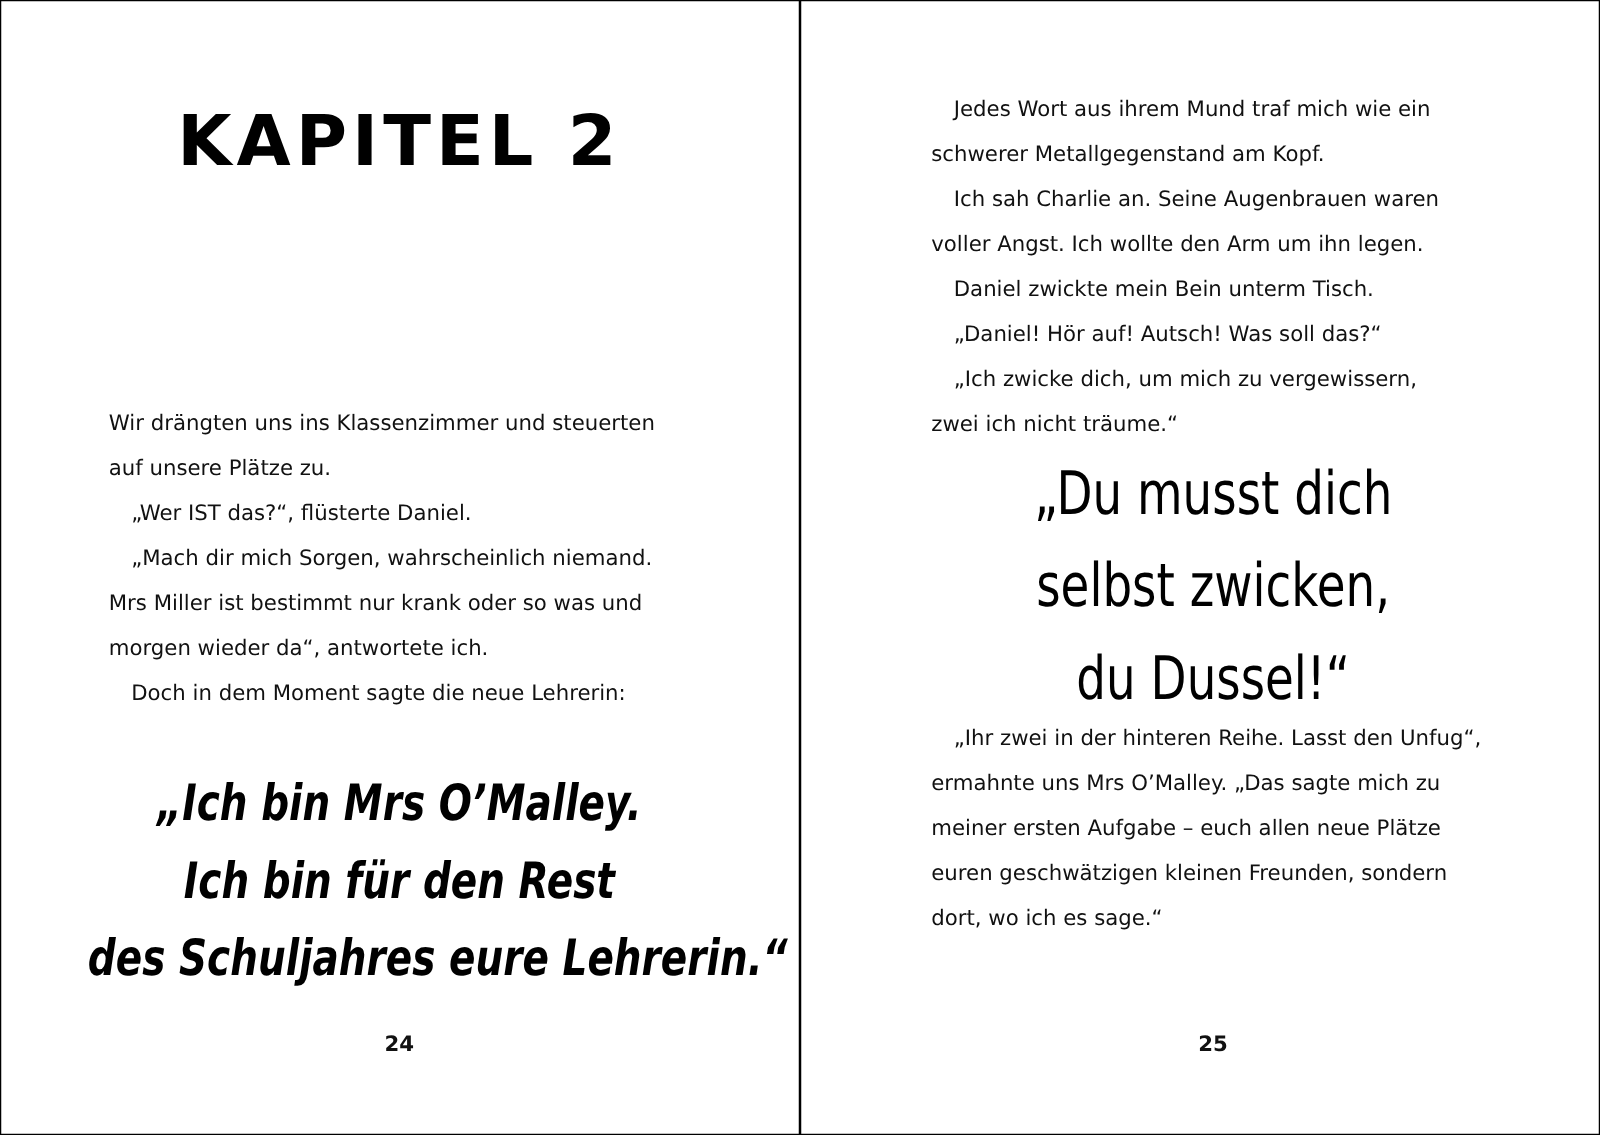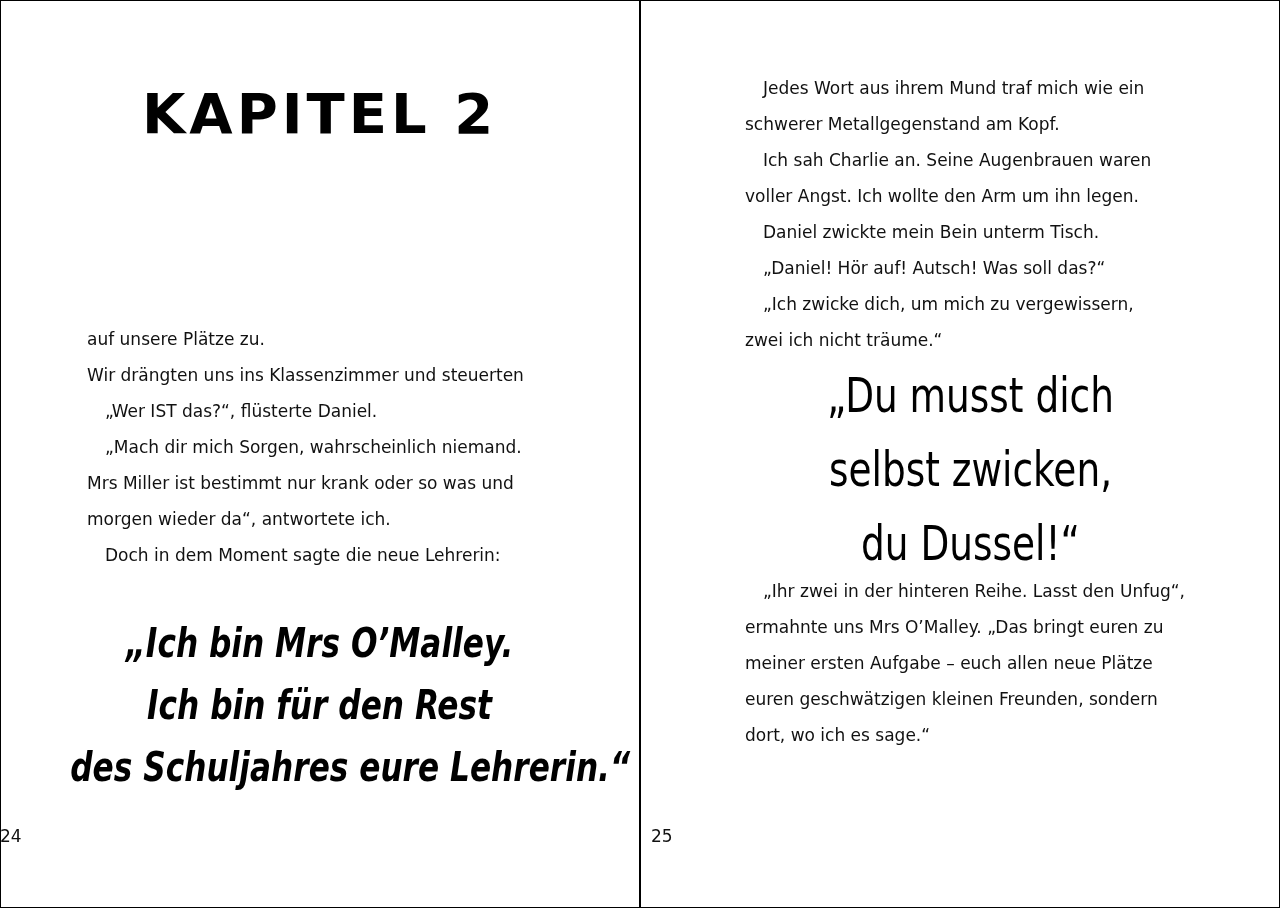--- a/index.html
+++ b/index.html
@@ -10,33 +10,33 @@
   .page-left { left:0; width:718px; }
   .page-right { left:651px; width:637px;border-radius:31px; }
   .chapter-title { position:absolute; left:0; width:639px; top:82px; text-align:center; font-family:"DejaVu Sans", sans-serif; font-weight:bold; font-size:56px; letter-spacing:4px; color:#000; line-height:64px; }
   .para { position:absolute; font-size:17px; line-height:36px; color:#111; }
   .para p { margin:0; white-space:nowrap; }
   .indent { padding-left:18px; }
   .quote { position:absolute; text-align:center; font-family:"DejaVu Sans", sans-serif; font-style:italic; font-weight:bold; color:#000; transform:scaleX(0.78); transform-origin:center; }
   .quote p { margin:0; white-space:nowrap; }
   .left-quote { left:0; width:639px; top:612px; font-size:40px; line-height:62px; }
   .right-quote { left:0; width:639px; top:358px; font-size:48px; line-height:74px; font-style:normal; font-weight:normal; }
-  .page-num { position:absolute; width:639px; left:0; top:826px; text-align:left; font-size:17px; color:#111; }
+  .page-num { position:absolute; width:639px; left:0; top:826px; text-align:center; font-size:17px; color:#111;font-weight:bold; }
 </style>
 </head>
 <body>
 
 <div class="frame"></div>
 
 <div class="page page-left">
   <div class="chapter-title">KAPITEL 2</div>
 
   <div class="para" style="left:87px; top:321px;">
+    <p>Wir drängten uns ins Klassenzimmer und steuerten</p>
     <p>auf unsere Plätze zu.</p>
-    <p>Wir drängten uns ins Klassenzimmer und steuerten</p>
     <p class="indent">„Wer IST das?“, flüsterte Daniel.</p>
     <p class="indent">„Mach dir mich Sorgen, wahrscheinlich niemand.</p>
     <p>Mrs Miller ist bestimmt nur krank oder so was und</p>
     <p>morgen wieder da“, antwortete ich.</p>
     <p class="indent">Doch in dem Moment sagte die neue Lehrerin:</p>
   </div>
 
   <div class="quote left-quote">
     <p>„Ich bin Mrs O’Malley.</p>
     <p>Ich bin für den Rest</p>
@@ -61,20 +61,20 @@
   </div>
 
   <div class="quote right-quote">
     <p>„Du musst dich</p>
     <p>selbst zwicken,</p>
     <p>du Dussel!“</p>
   </div>
 
   <div class="para" style="left:94px; top:573px;">
     <p class="indent">„Ihr zwei in der hinteren Reihe. Lasst den Unfug“,</p>
-    <p>ermahnte uns Mrs O’Malley. „Das bringt euren zu</p>
+    <p>ermahnte uns Mrs O’Malley. „Das sagte mich zu</p>
     <p>meiner ersten Aufgabe – euch allen neue Plätze</p>
     <p>euren geschwätzigen kleinen Freunden, sondern</p>
     <p>dort, wo ich es sage.“</p>
   </div>
 
   <div class="page-num">25</div>
 </div>
 
 </body></html>

